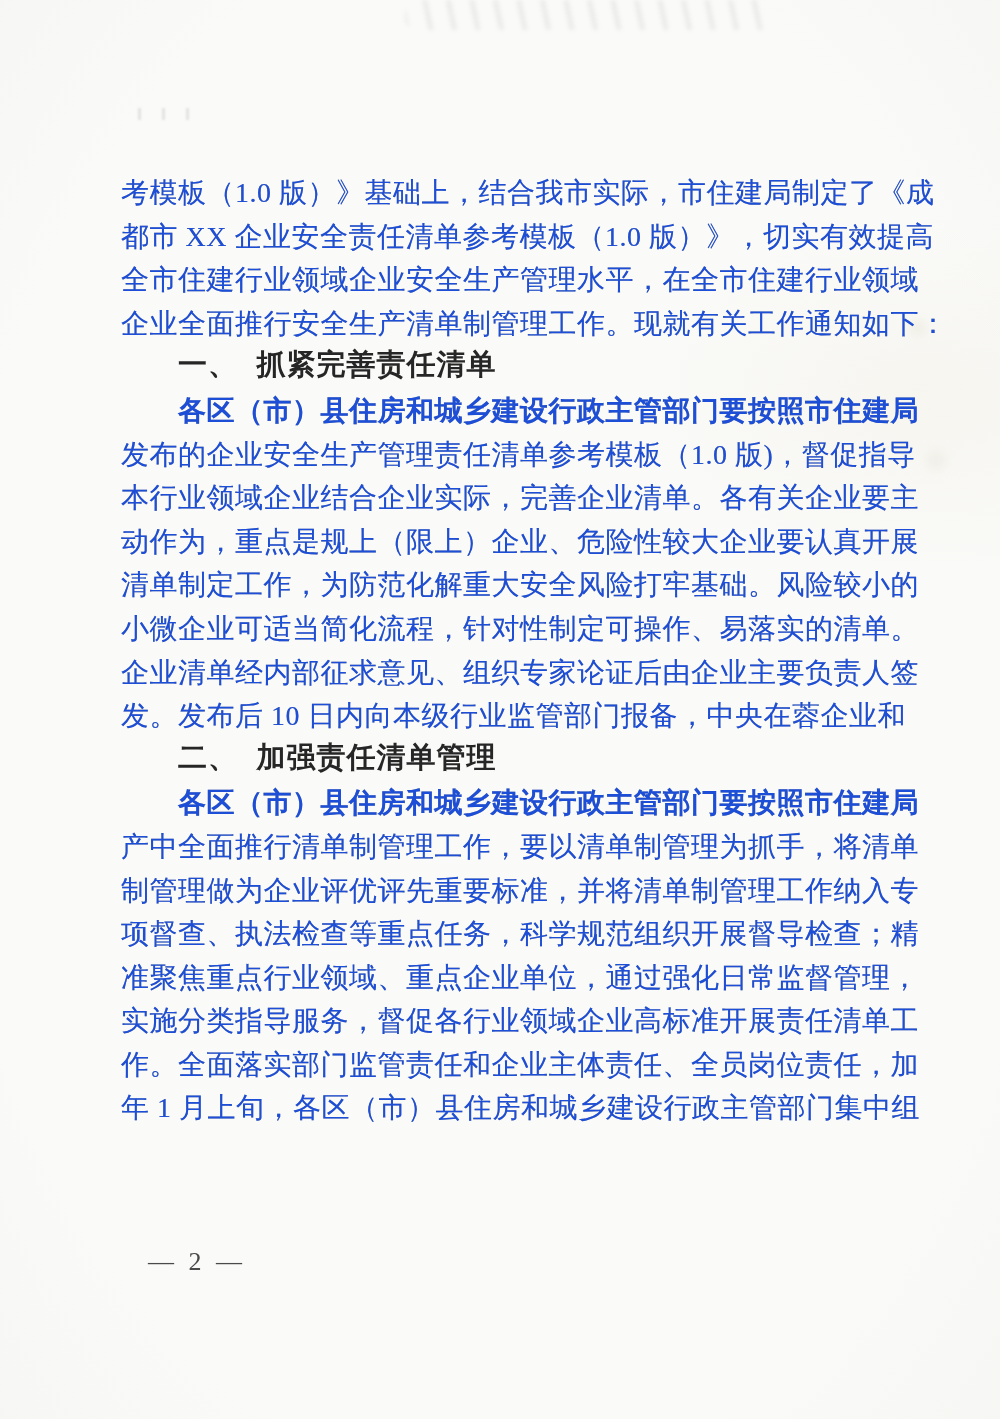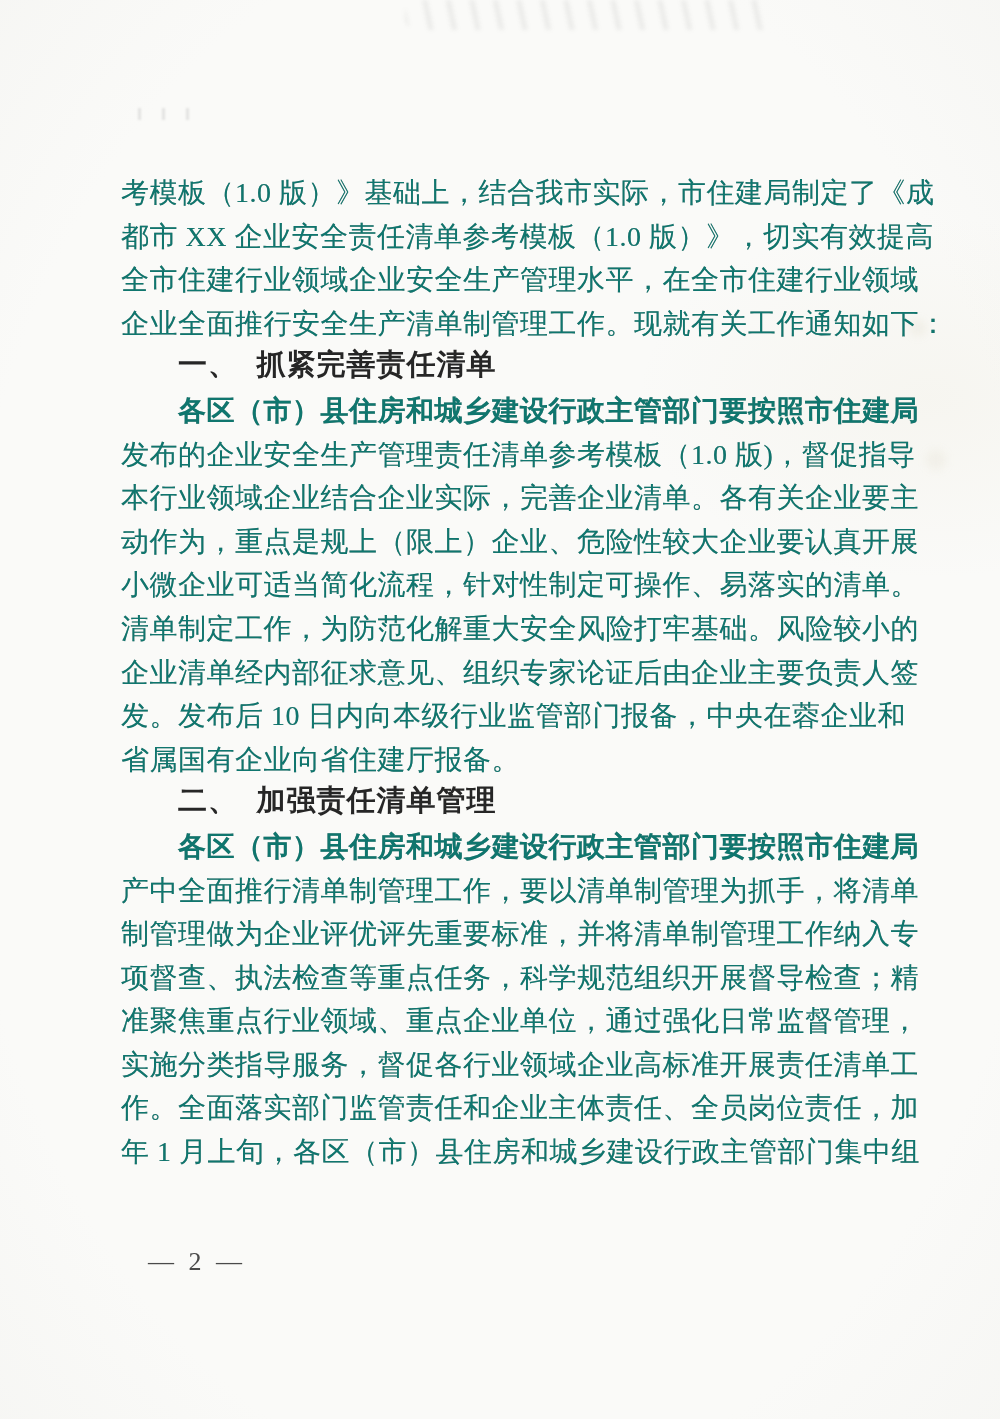--- a/index.html
+++ b/index.html
@@ -52,21 +52,21 @@
   }
   .line {
     display: block;
     height: 43.6px;
     line-height: 43.6px;
     font-size: 28px;
     letter-spacing: 0.5px;
     white-space: nowrap;
     text-align: justify;
     text-align-last: justify;
-    color: #0f766e;
+    color: #1d4ed8;
     text-shadow: 0 0 0.6px rgba(60,60,60,0.45);
   }
   .line.short {
     text-align-last: auto;
   }
   .line.indent {
     text-indent: 57px;
     font-weight: bold;
   }
   .heading {
@@ -108,25 +108,24 @@
     <span class="line">企业全面推行安全生产清单制管理工作。现就有关工作通知如下：</span>
   </div>
 
   <div class="heading">一、 抓紧完善责任清单</div>
 
   <div>
     <span class="line indent">各区（市）县住房和城乡建设行政主管部门要按照市住建局</span>
     <span class="line">发布的企业安全生产管理责任清单参考模板（1.0 版)，督促指导</span>
     <span class="line">本行业领域企业结合企业实际，完善企业清单。各有关企业要主</span>
     <span class="line">动作为，重点是规上（限上）企业、危险性较大企业要认真开展</span>
+    <span class="line">清单制定工作，为防范化解重大安全风险打牢基础。风险较小的</span>
     <span class="line">小微企业可适当简化流程，针对性制定可操作、易落实的清单。</span>
-    <span class="line">清单制定工作，为防范化解重大安全风险打牢基础。风险较小的</span>
     <span class="line">企业清单经内部征求意见、组织专家论证后由企业主要负责人签</span>
     <span class="line">发。发布后 10 日内向本级行业监管部门报备，中央在蓉企业和</span>
-    <span class="line short">省属国有企业向省住建厅报备。</span>
   </div>
 
   <div class="heading">二、 加强责任清单管理</div>
 
   <div>
     <span class="line indent">各区（市）县住房和城乡建设行政主管部门要按照市住建局</span>
     <span class="line">产中全面推行清单制管理工作，要以清单制管理为抓手，将清单</span>
     <span class="line">制管理做为企业评优评先重要标准，并将清单制管理工作纳入专</span>
     <span class="line">项督查、执法检查等重点任务，科学规范组织开展督导检查；精</span>
     <span class="line">准聚焦重点行业领域、重点企业单位，通过强化日常监督管理，</span>

